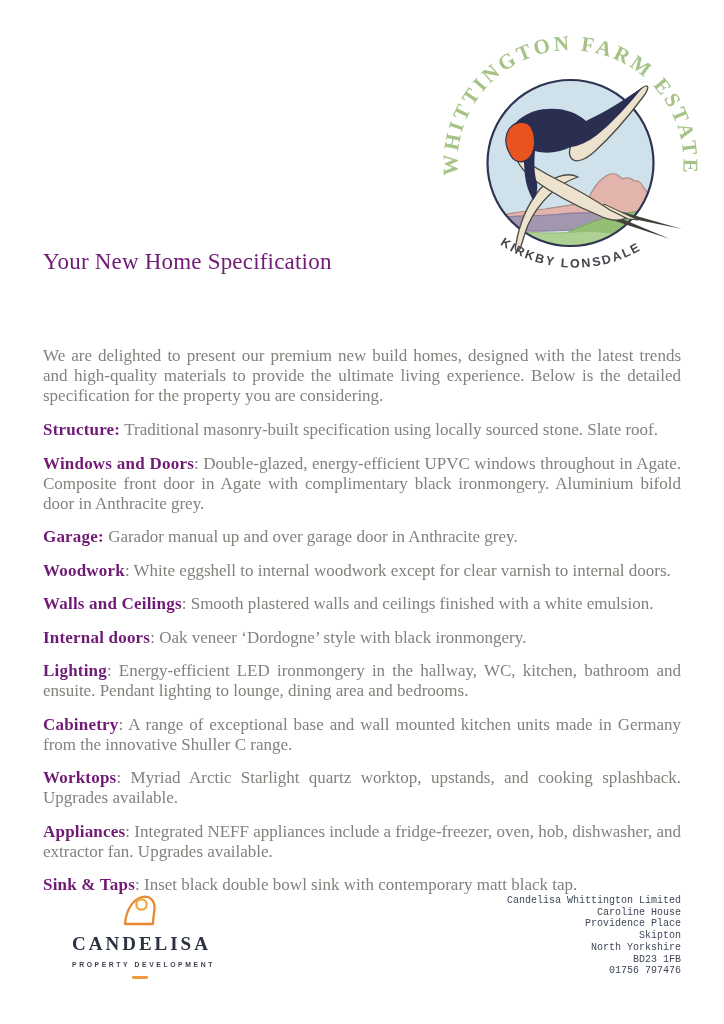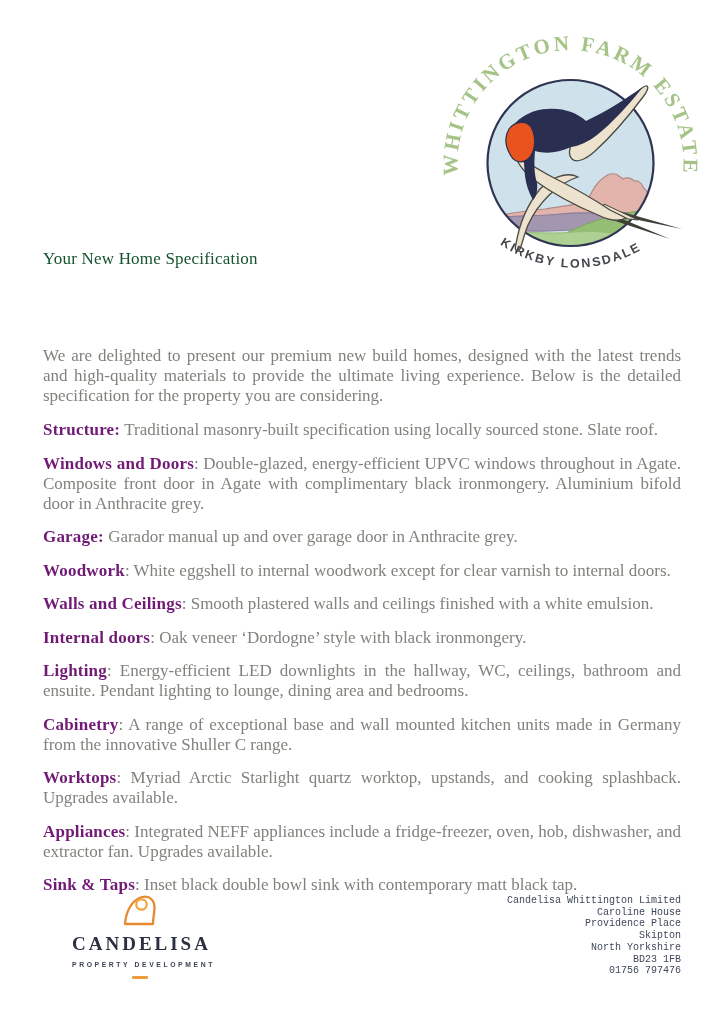--- a/index.html
+++ b/index.html
@@ -21,23 +21,23 @@
     width: 294px;
     height: 282px;
   }
   .estate-logo svg { display: block; width: 100%; height: 100%; }
 
   
   .page-title {
     position: absolute;
     left: 43px;
     top: 249px;
-    font-size: 17px;
+    font-size: 23px;
     font-weight: 400;
-    color: #14532d;
+    color: #701a75;
     letter-spacing: 0.2px;
   }
 
   
   .content {
     position: absolute;
     left: 43px;
     top: 326px;
     width: 638px;
     font-size: 17px;
@@ -148,21 +148,21 @@
   <h1 class="page-title">Your New Home Specification</h1>
 
   <div class="content">
     <p class="intro">We are delighted to present our premium new build homes, designed with the latest trends and high-quality materials to provide the ultimate living experience. Below is the detailed specification for the property you are considering.</p>
     <p class="spec"><strong>Structure:</strong><span> Traditional masonry-built specification using locally sourced stone.  Slate roof.</span></p>
     <p class="spec"><strong>Windows and Doors</strong><span>: Double-glazed, energy-efficient UPVC windows throughout in Agate. Composite front door in Agate with complimentary black ironmongery.  Aluminium bifold door in Anthracite grey.</span></p>
     <p class="spec"><strong>Garage:</strong><span> Garador manual up and over garage door in Anthracite grey.</span></p>
     <p class="spec"><strong>Woodwork</strong><span>: White eggshell to internal woodwork except for clear varnish to internal doors.</span></p>
     <p class="spec"><strong>Walls and Ceilings</strong><span>: Smooth plastered walls and ceilings finished with a white emulsion.</span></p>
     <p class="spec"><strong>Internal doors</strong><span>: Oak veneer ‘Dordogne’ style with black ironmongery.</span></p>
-    <p class="spec"><strong>Lighting</strong><span>: Energy-efficient LED downlights in the hallway, WC, ceilings, bathroom and ensuite.  Pendant lighting to lounge, dining area and bedrooms.</span></p>
+    <p class="spec"><strong>Lighting</strong><span>: Energy-efficient LED ironmongery in the hallway, WC, kitchen, bathroom and ensuite.  Pendant lighting to lounge, dining area and bedrooms.</span></p>
     <p class="spec"><strong>Cabinetry</strong><span>: A range of exceptional base and wall mounted kitchen units made in Germany from the innovative Shuller C range.</span></p>
     <p class="spec"><strong>Worktops</strong><span>: Myriad Arctic Starlight quartz worktop, upstands, and cooking splashback.  Upgrades available.</span></p>
     <p class="spec"><strong>Appliances</strong><span>: Integrated NEFF appliances include a fridge-freezer, oven, hob, dishwasher, and extractor fan.  Upgrades available.</span></p>
     <p class="spec"><strong>Sink &amp; Taps</strong><span>: Inset black double bowl sink with contemporary matt black tap.</span></p>
   </div>
 
   <div class="brand">
     <svg class="house" viewBox="0 0 40 36">
       <path d="M 5 32 C 6 19 12 8 22 5 C 30 3 35 9 34.5 17 C 34 23 33 27 33 32 Z" fill="none" stroke="#e8882f" stroke-width="2.3" stroke-linejoin="round"></path>
       <circle cx="21.5" cy="12.5" r="5.2" fill="none" stroke="#f3a83d" stroke-width="2.3"></circle>

